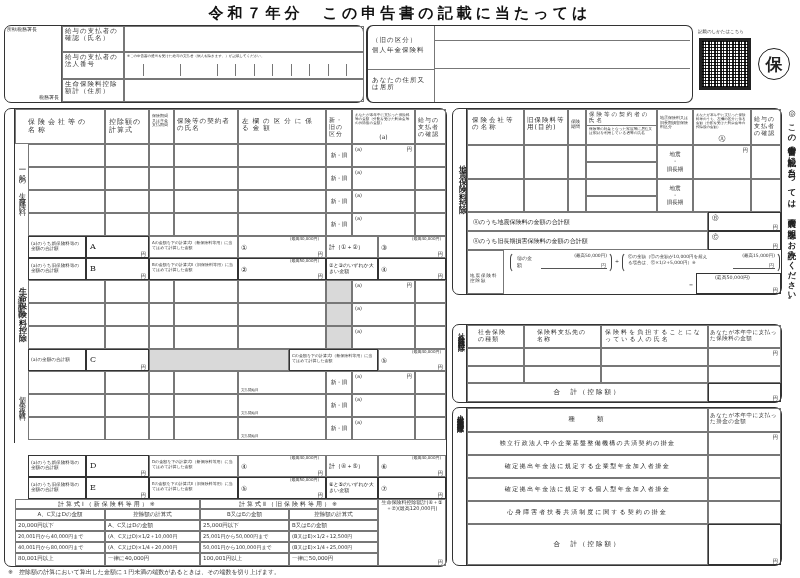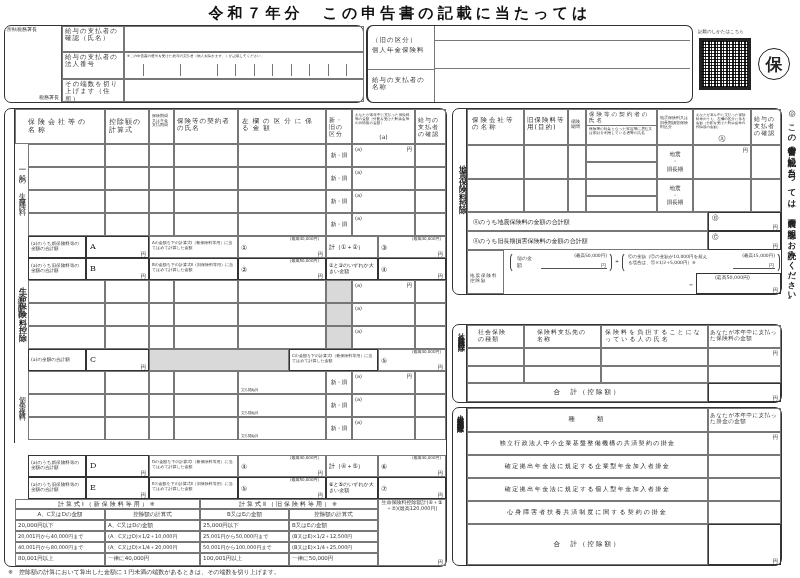--- a/index.html
+++ b/index.html
@@ -33,31 +33,31 @@
   <div class="sm" style="font-size:5px">所轄税務署長</div>
   <div class="sm" style="position:absolute;right:2px;bottom:1px;font-size:5px">税務署長</div>
 </div>
 <div class="cell lbl" style="left:62px;top:26px;width:62px;height:26px;font-size:6.5px">給与の支払者の確認（氏名）</div>
 <div class="cell" style="left:124px;top:26px;width:240px;height:26px"></div>
 <div class="cell lbl" style="left:62px;top:52px;width:62px;height:27px;font-size:6.5px">給与の支払者の法人番号</div>
 <div class="cell" style="left:124px;top:52px;width:240px;height:27px">
   <div class="sm" style="font-size:3.5px;white-space:nowrap">※この申告書の提出を受けた給与の支払者（個人を除きます。）が記載してください。</div>
   <div style="position:absolute;left:18px;right:4px;bottom:2px;height:12px;background:repeating-linear-gradient(90deg,#777 0 0.6px,transparent 0.6px 18.5px)"></div>
 </div>
-<div class="cell lbl" style="left:62px;top:79px;width:62px;height:23px;font-size:6.5px">その端数を切り上げます（住所）</div>
+<div class="cell lbl" style="left:62px;top:79px;width:62px;height:23px;font-size:6.5px">生命保険料控除額計（住所）</div>
 <div class="cell" style="left:124px;top:79px;width:240px;height:23px"></div>
 
 <div class="abs box" style="left:366px;top:25px;width:327px;height:78px;border-left:2.5px double #333"></div>
 <div class="cell lbl" style="left:370px;top:36px;width:64px;height:12px;border:none;font-size:6.5px">（旧の区分）</div>
 <div class="cell lbl" style="left:370px;top:46px;width:64px;height:12px;border:none;font-size:6.5px">個人年金保険料</div>
 <div class="abs" style="left:434px;top:26px;width:0.8px;height:76px;background:#777"></div>
 <div class="cell" style="left:435px;top:26px;width:255px;height:15px;border:none;border-bottom:0.6px solid #777"></div>
 <div class="cell" style="left:435px;top:41px;width:255px;height:28px;border:none;border-bottom:0.6px solid #777"></div>
 <div class="abs" style="left:368px;top:69px;width:67px;height:0.6px;background:#777"></div>
-<div class="cell lbl" style="left:370px;top:76px;width:64px;height:24px;border:none;font-size:6.5px">給与の支払者の名称</div>
+<div class="cell lbl" style="left:370px;top:76px;width:64px;height:24px;border:none;font-size:6.5px">あなたの住所又は居所</div>
 <div class="cell" style="left:435px;top:70px;width:255px;height:32px;border:none"></div>
 
 <div class="abs sm" style="left:698px;top:29px;font-size:4.5px;white-space:nowrap">記載のしかたはこちら</div>
 <div class="abs qr" style="left:699px;top:38px;width:52px;height:52px;border:3px solid #222"></div>
 <div class="abs center" style="left:758px;top:48px;width:32px;height:32px;border:1.6px solid #222;border-radius:50%;font-size:17px;font-weight:bold">保</div>
 
 <div class="abs" style="left:786px;top:108px;writing-mode:vertical-rl;text-orientation:upright;font-size:8.3px;font-weight:bold;letter-spacing:0.6px;color:#222;height:330px">◎この申告書の記載に当たっては、裏面の説明をお読みください。</div>
 
 <div class="abs box" style="left:4px;top:108px;width:443px;height:459px"></div>
 <div class="abs vert" style="left:16px;top:280px;font-size:8px;letter-spacing:8px">生命保険料控除</div>

